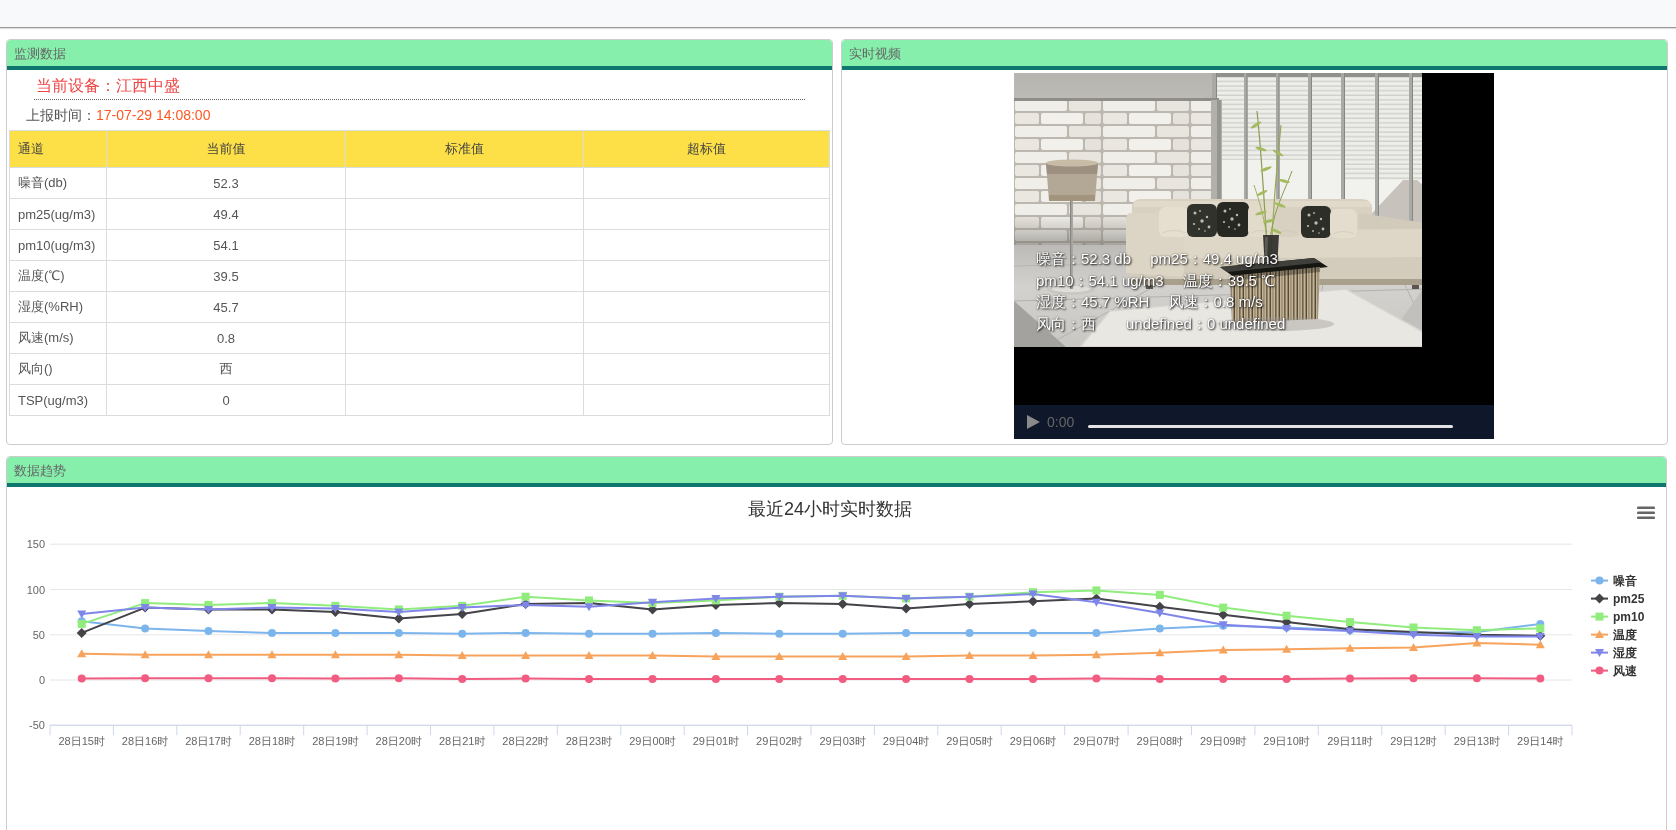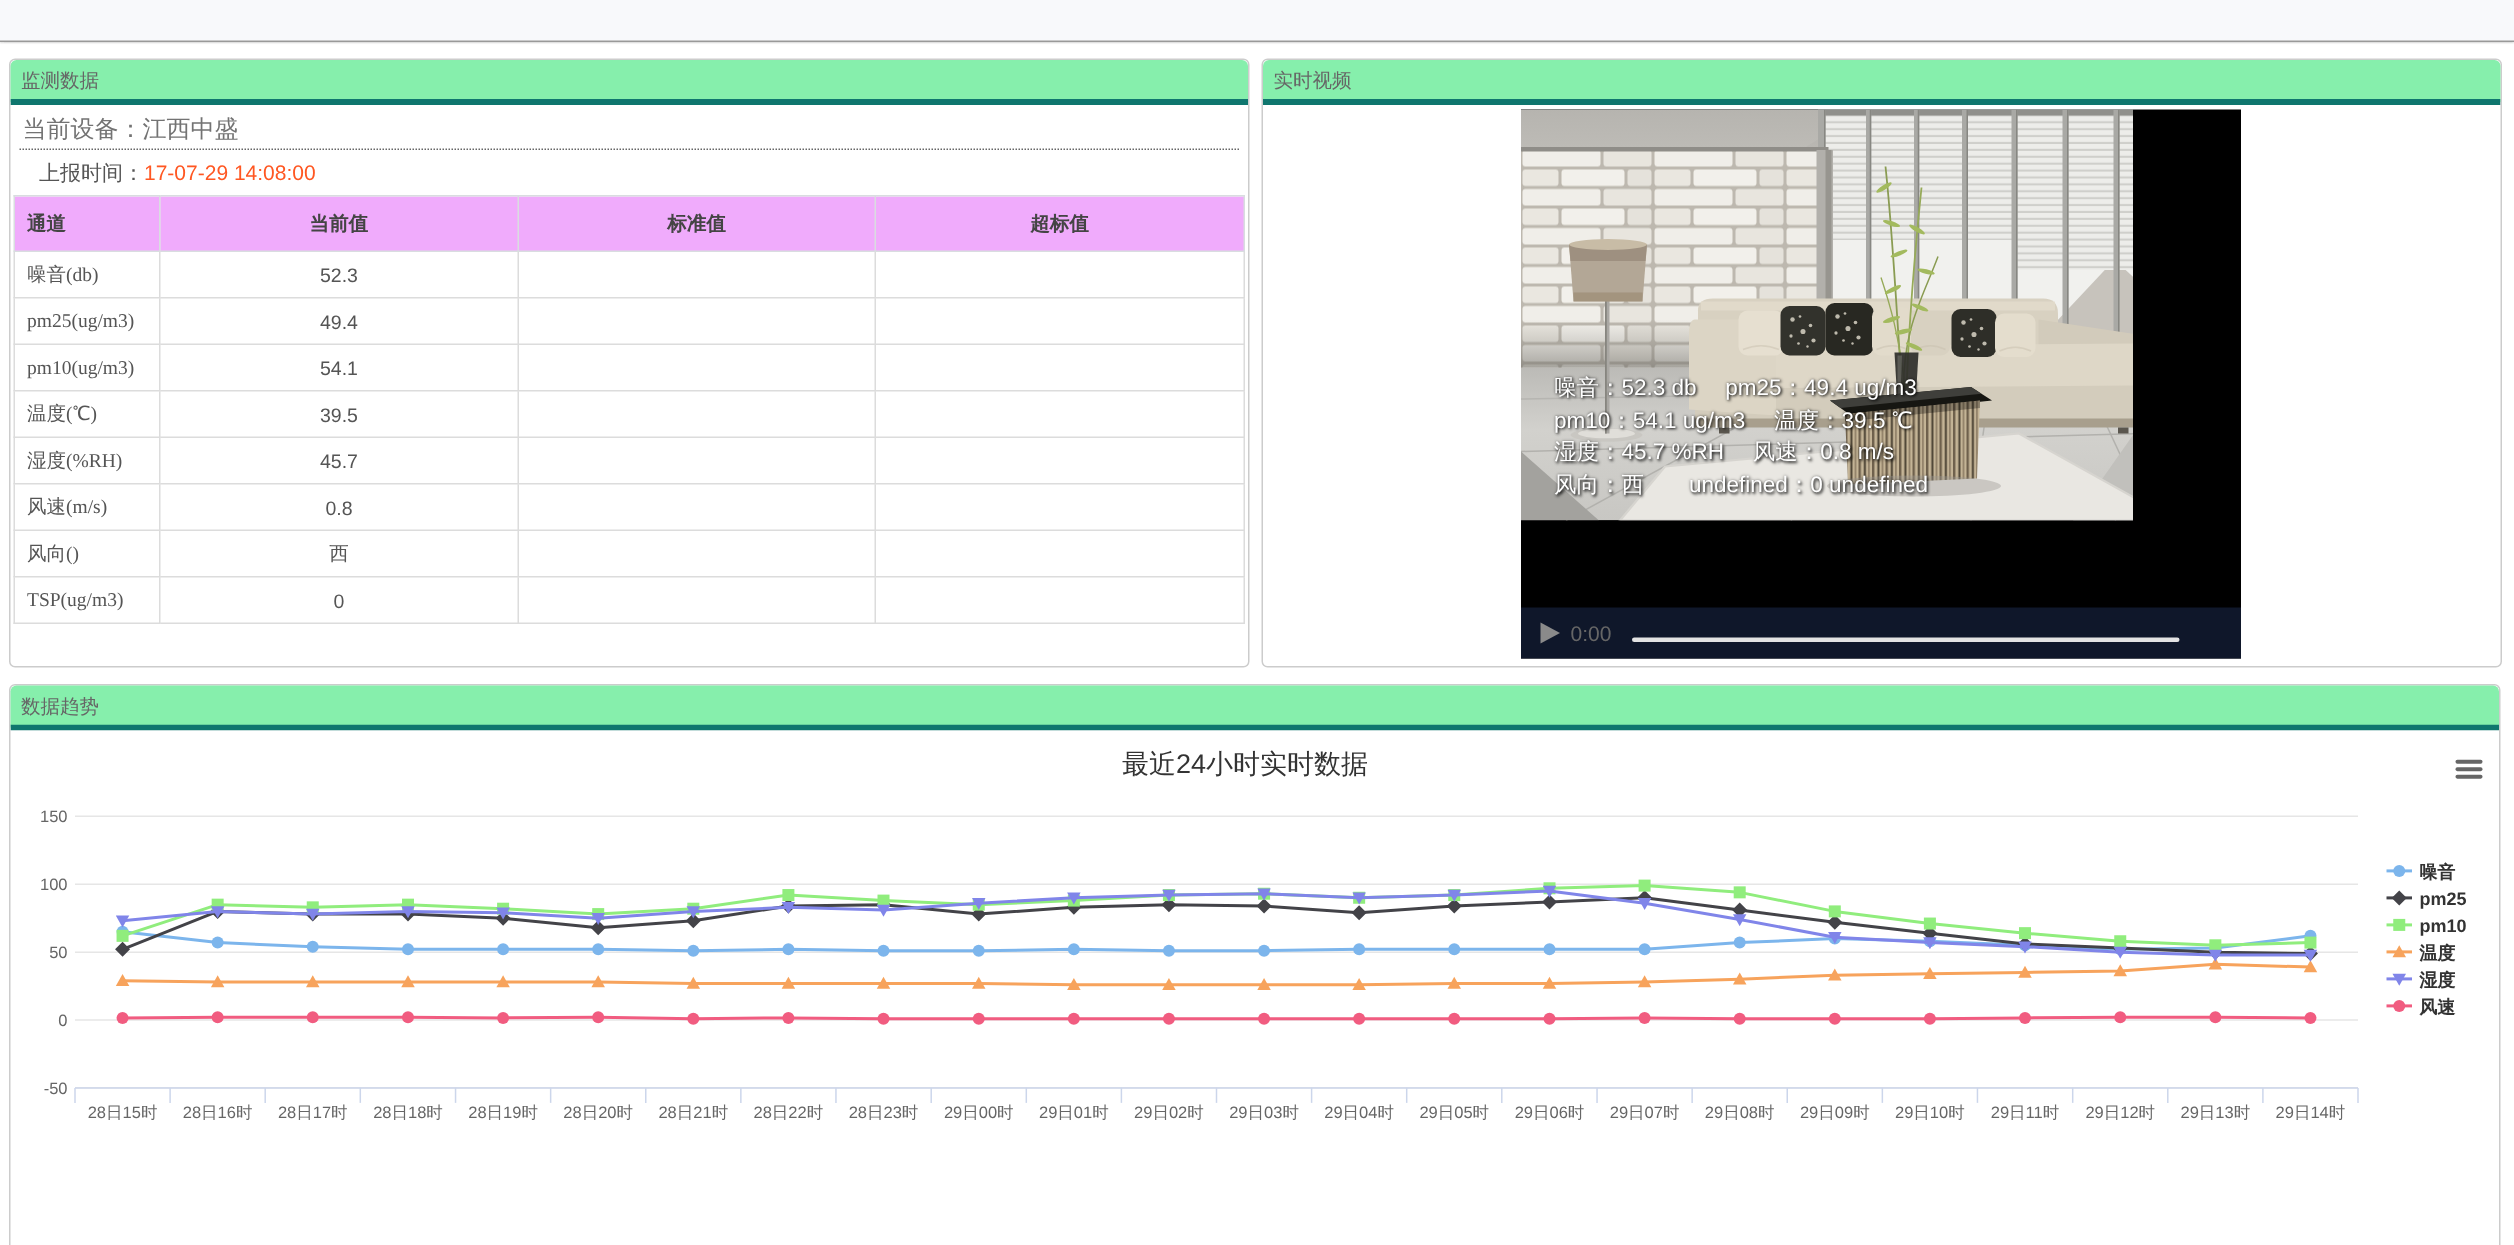--- a/index.html
+++ b/index.html
@@ -7,35 +7,35 @@
 html,body { width:1676px; height:830px; background:#ffffff;
   font-family:"Liberation Sans",sans-serif; position:relative; overflow:hidden; }
 .topbar { position:absolute; left:0; top:0; width:1676px; height:28px;
   background:#f8f9fb; border-bottom:1px solid #999; box-shadow:0 1px 1px rgba(0,0,0,0.12); }
 .panel { position:absolute; background:#fff; border:1px solid #ccc; border-radius:4px; }
 .phdr { height:30px; line-height:30px; background:#86efac; border-bottom:4px solid #0f766e;
   border-radius:4px 4px 0 0; color:#666; font-size:13px; padding-left:7px;font-family:Liberation Mono, monospace; }
 #p1 { left:6px; top:39px; width:827px; height:406px; }
 #p2 { left:841px; top:39px; width:827px; height:406px; }
 #p3 { left:6px; top:456px; width:1661px; height:379px; }
-.dev { font-size:16px; color:#737373; padding:6px 0 2px 2px; margin:0 6px;
+.dev { font-size:16px; color:#ef4444; padding:6px 0 2px 2px; margin:0 27px;
   border-bottom:1px dotted #666; }
 .rpt { font-size:14px; color:#555; padding:7px 0 5px 19px; }
 .rpt span { color:#ff5722; }
 table.mon { border-collapse:collapse; margin-left:2px; width:820px; table-layout:fixed;
   font-size:13px; color:#555; }
 table.mon col.w1 { width:97px; }
 table.mon col.w2 { width:239px; }
 table.mon col.w3 { width:238px; }
 table.mon col.w4 { width:246px; }
-table.mon th { background:#f0abfc; border:1px solid #d9dde0; height:37px;
-  font-size:13px; color:#444; font-weight:bold; }
+table.mon th { background:#fde047; border:1px solid #d9dde0; height:37px;
+  font-size:13px; color:#444; font-weight:normal; }
 table.mon th.c1 { text-align:left; padding-left:8px; }
 table.mon td { border:1px solid #dcdcdc; height:31px; }
-table.mon td.c1 { padding-left:8px;font-family:Liberation Serif, serif; }
+table.mon td.c1 { padding-left:8px; }
 table.mon td.c2 { text-align:center; }
 .videobox { position:absolute; left:172px; top:33px; width:480px; height:366px; background:#000; }
 .vtitle { height:48px; color:#fff; font-size:16px; padding:23px 0 0 23px; }
 .vimg { position:relative; width:408px; height:274px; overflow:hidden; }
 .ovlwrap { position:absolute; left:22px; top:175px; }
 .ovl { color:#fff; font-size:15px; line-height:21.7px; white-space:nowrap;
   text-shadow:1px 1px 2px rgba(0,0,0,0.85), 0 0 2px rgba(0,0,0,0.5); }
 .vctrl { position:absolute; left:0; top:332px; width:480px; height:34px; background:#0f172a; }
 .play { position:absolute; left:13px; top:10px; width:0; height:0;
   border-left:13px solid #8a8a8a; border-top:7px solid transparent; border-bottom:7px solid transparent; }

